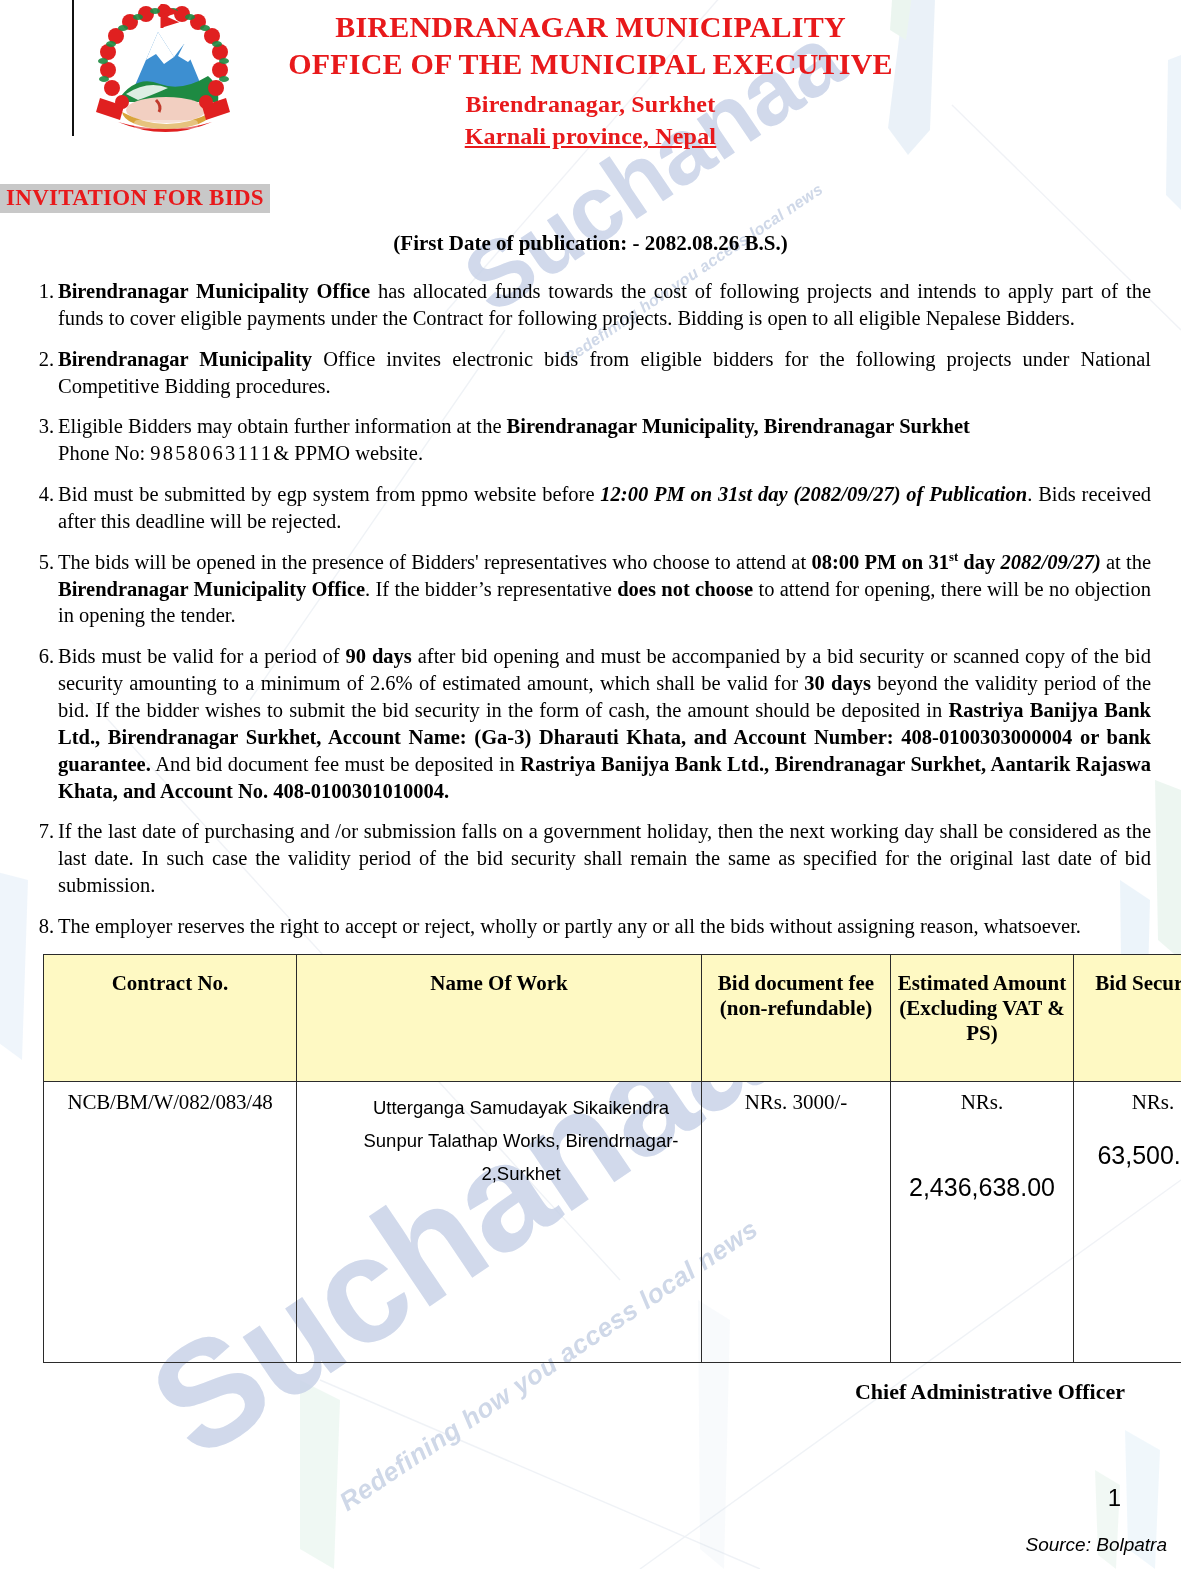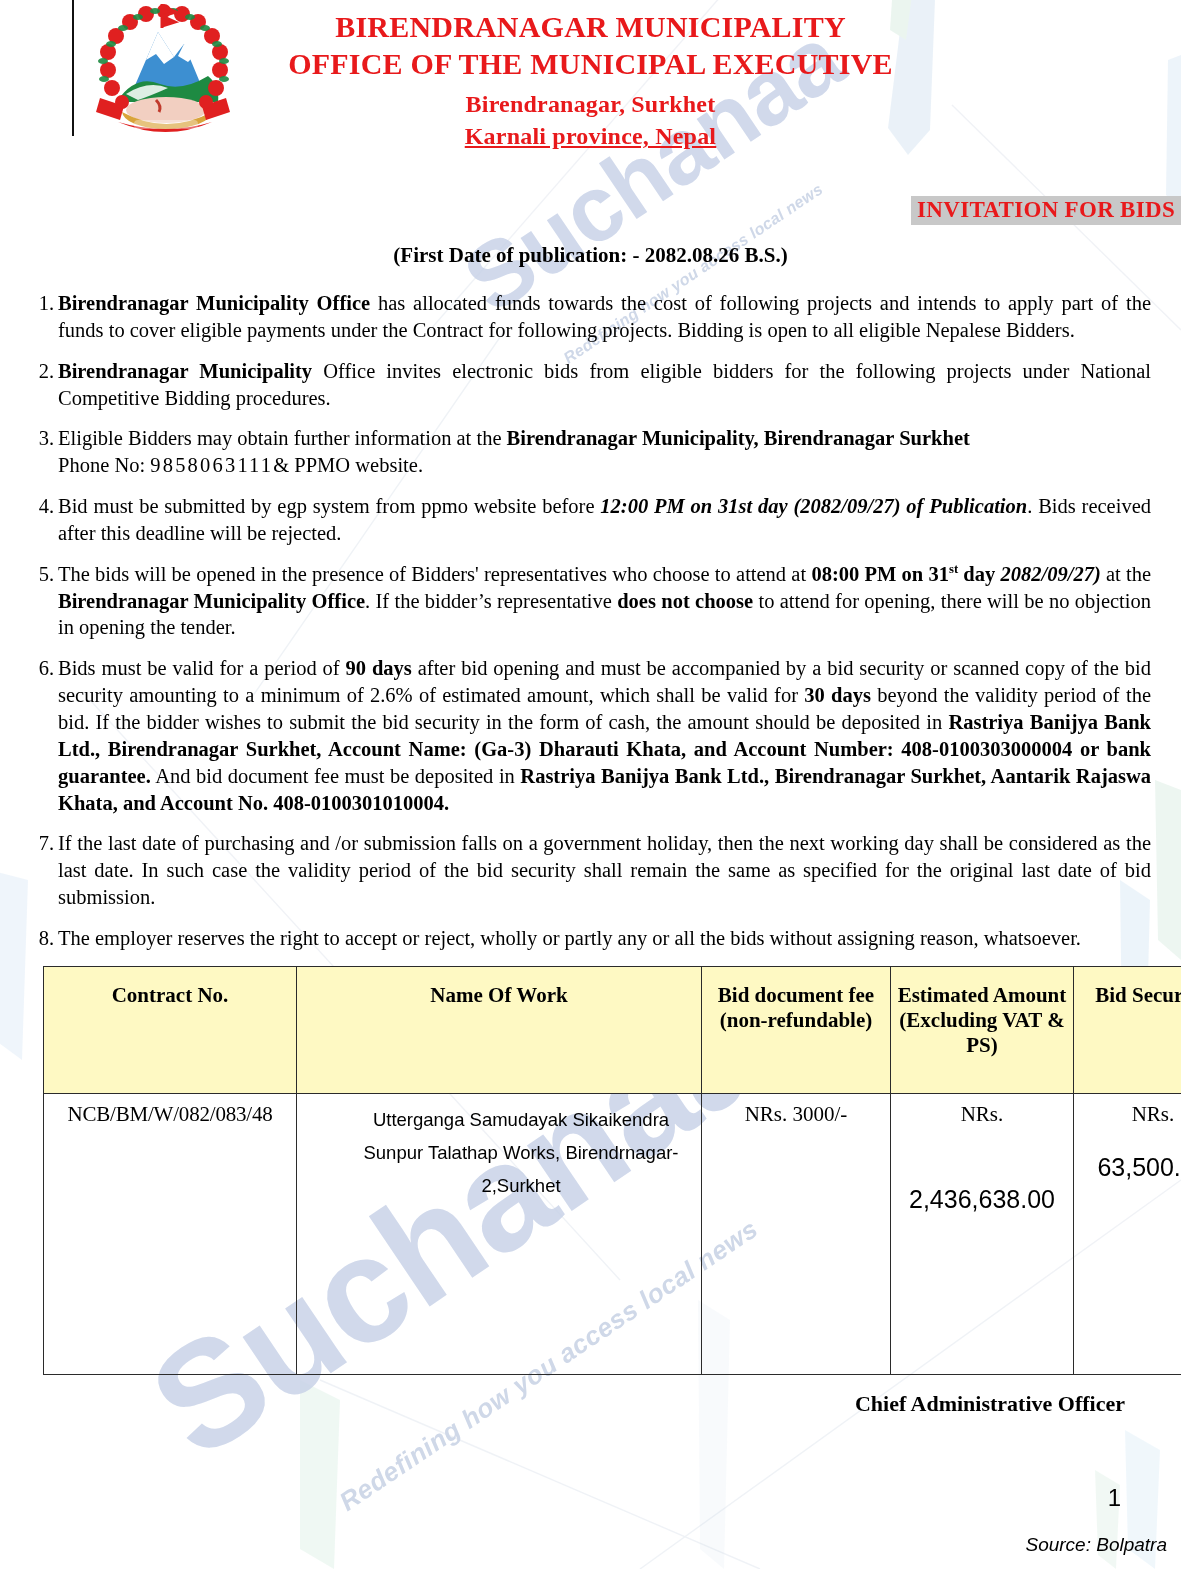--- a/index.html
+++ b/index.html
@@ -55,21 +55,21 @@
   .titles { padding-top: 10px; text-align: center; }
   .t1, .t2, .t3, .t4 {
     color: #e8191b; font-weight: 700; line-height: 1.16; margin: 0;
     letter-spacing: .2px;
   }
   .t1 { font-size: 30px; }
   .t2 { font-size: 30px; margin-top: 2px; }
   .t3 { font-size: 24px; margin-top: 9px; }
   .t4 { font-size: 24px; margin-top: 5px; text-decoration: underline; }
 
-  .ifb-wrap { text-align: right; margin-top: 28px; }
+  .ifb-wrap { text-align: left; margin-top: 16px; }
   .ifb {
     display: inline-block;
     background: #c8c8c8;
     color: #e8191b;
     font-weight: 700;
     font-size: 23px;
     padding: 1px 6px 2px 6px;
     letter-spacing: .3px;
   }
   .pubdate {

